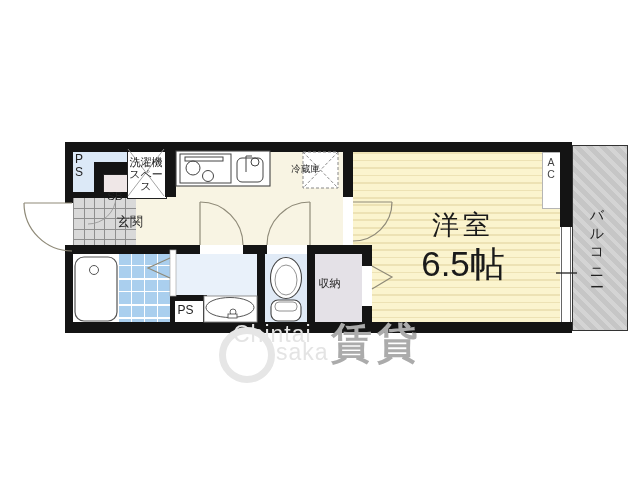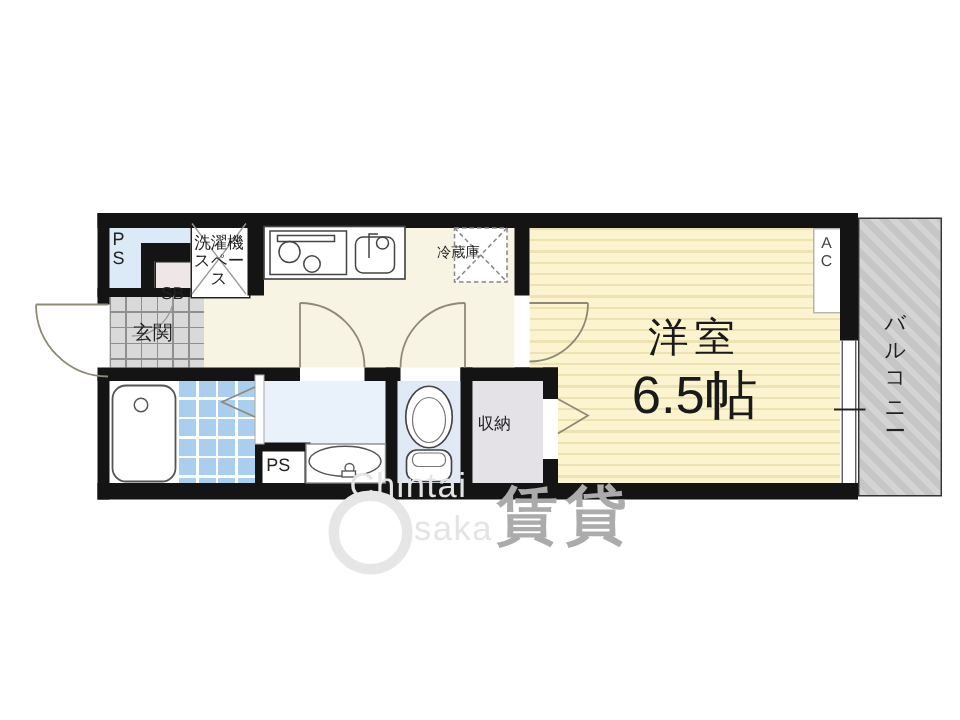--- a/index.html
+++ b/index.html
@@ -158,28 +158,28 @@
       <path d="M372,266 L392,277 L372,289"></path>
       <path d="M88,224 A28,28 0 0 0 116,197" stroke="#999" stroke-width="0.9"></path>
     </g>
   </svg>
 
   <div class="lbl" style="left:75px;top:153px;font-size:12px;">P
 S</div>
   <div class="lbl ctr" style="left:103px;top:190px;width:24px;font-size:11.5px;">SB</div>
   <div class="lbl ctr" style="left:127px;top:156px;width:38px;font-size:11px;">洗濯機
 スペース</div>
-  <div class="lbl ctr" style="left:73px;top:215px;width:58px;font-size:13px;">玄関</div>
+  <div class="lbl ctr" style="left:73px;top:215px;width:58px;font-size:13px;padding-left:28px;">玄関</div>
   <div class="lbl ctr" style="left:288px;top:164px;width:35px;font-size:9.5px;">冷蔵庫</div>
   <div class="lbl ctr" style="left:378px;top:211px;width:170px;font-size:27px;letter-spacing:4px;color:#1a1a1a;">洋室</div>
   <div class="lbl ctr" style="left:378px;top:245px;width:170px;font-size:35px;color:#1a1a1a;">6.5帖</div>
   <div class="lbl ctr" style="left:542px;top:157px;width:18px;font-size:10.5px;color:#444;">A
 C</div>
   <div class="lbl vert" style="left:589px;top:199px;font-size:14px;letter-spacing:4px;height:110px;">バルコニー</div>
   <div class="lbl ctr" style="left:315px;top:277px;width:29px;font-size:11px;">収納</div>
   <div class="lbl ctr" style="left:175px;top:304px;width:21px;font-size:12px;">PS</div>
 
-  <div class="wm wm-light" style="left:233px;top:310px;">Chintai</div>
+  <div class="wm wm-light" style="left:233px;top:321px;">Chintai</div>
   <div class="wm wm-circle"></div>
   <div class="wm wm-kanji" style="left:331px;top:316px;">賃貸</div>
   <div class="wm wm-light" style="left:276px;top:339px;">saka</div>
 
 </div>
 
 </body></html>

